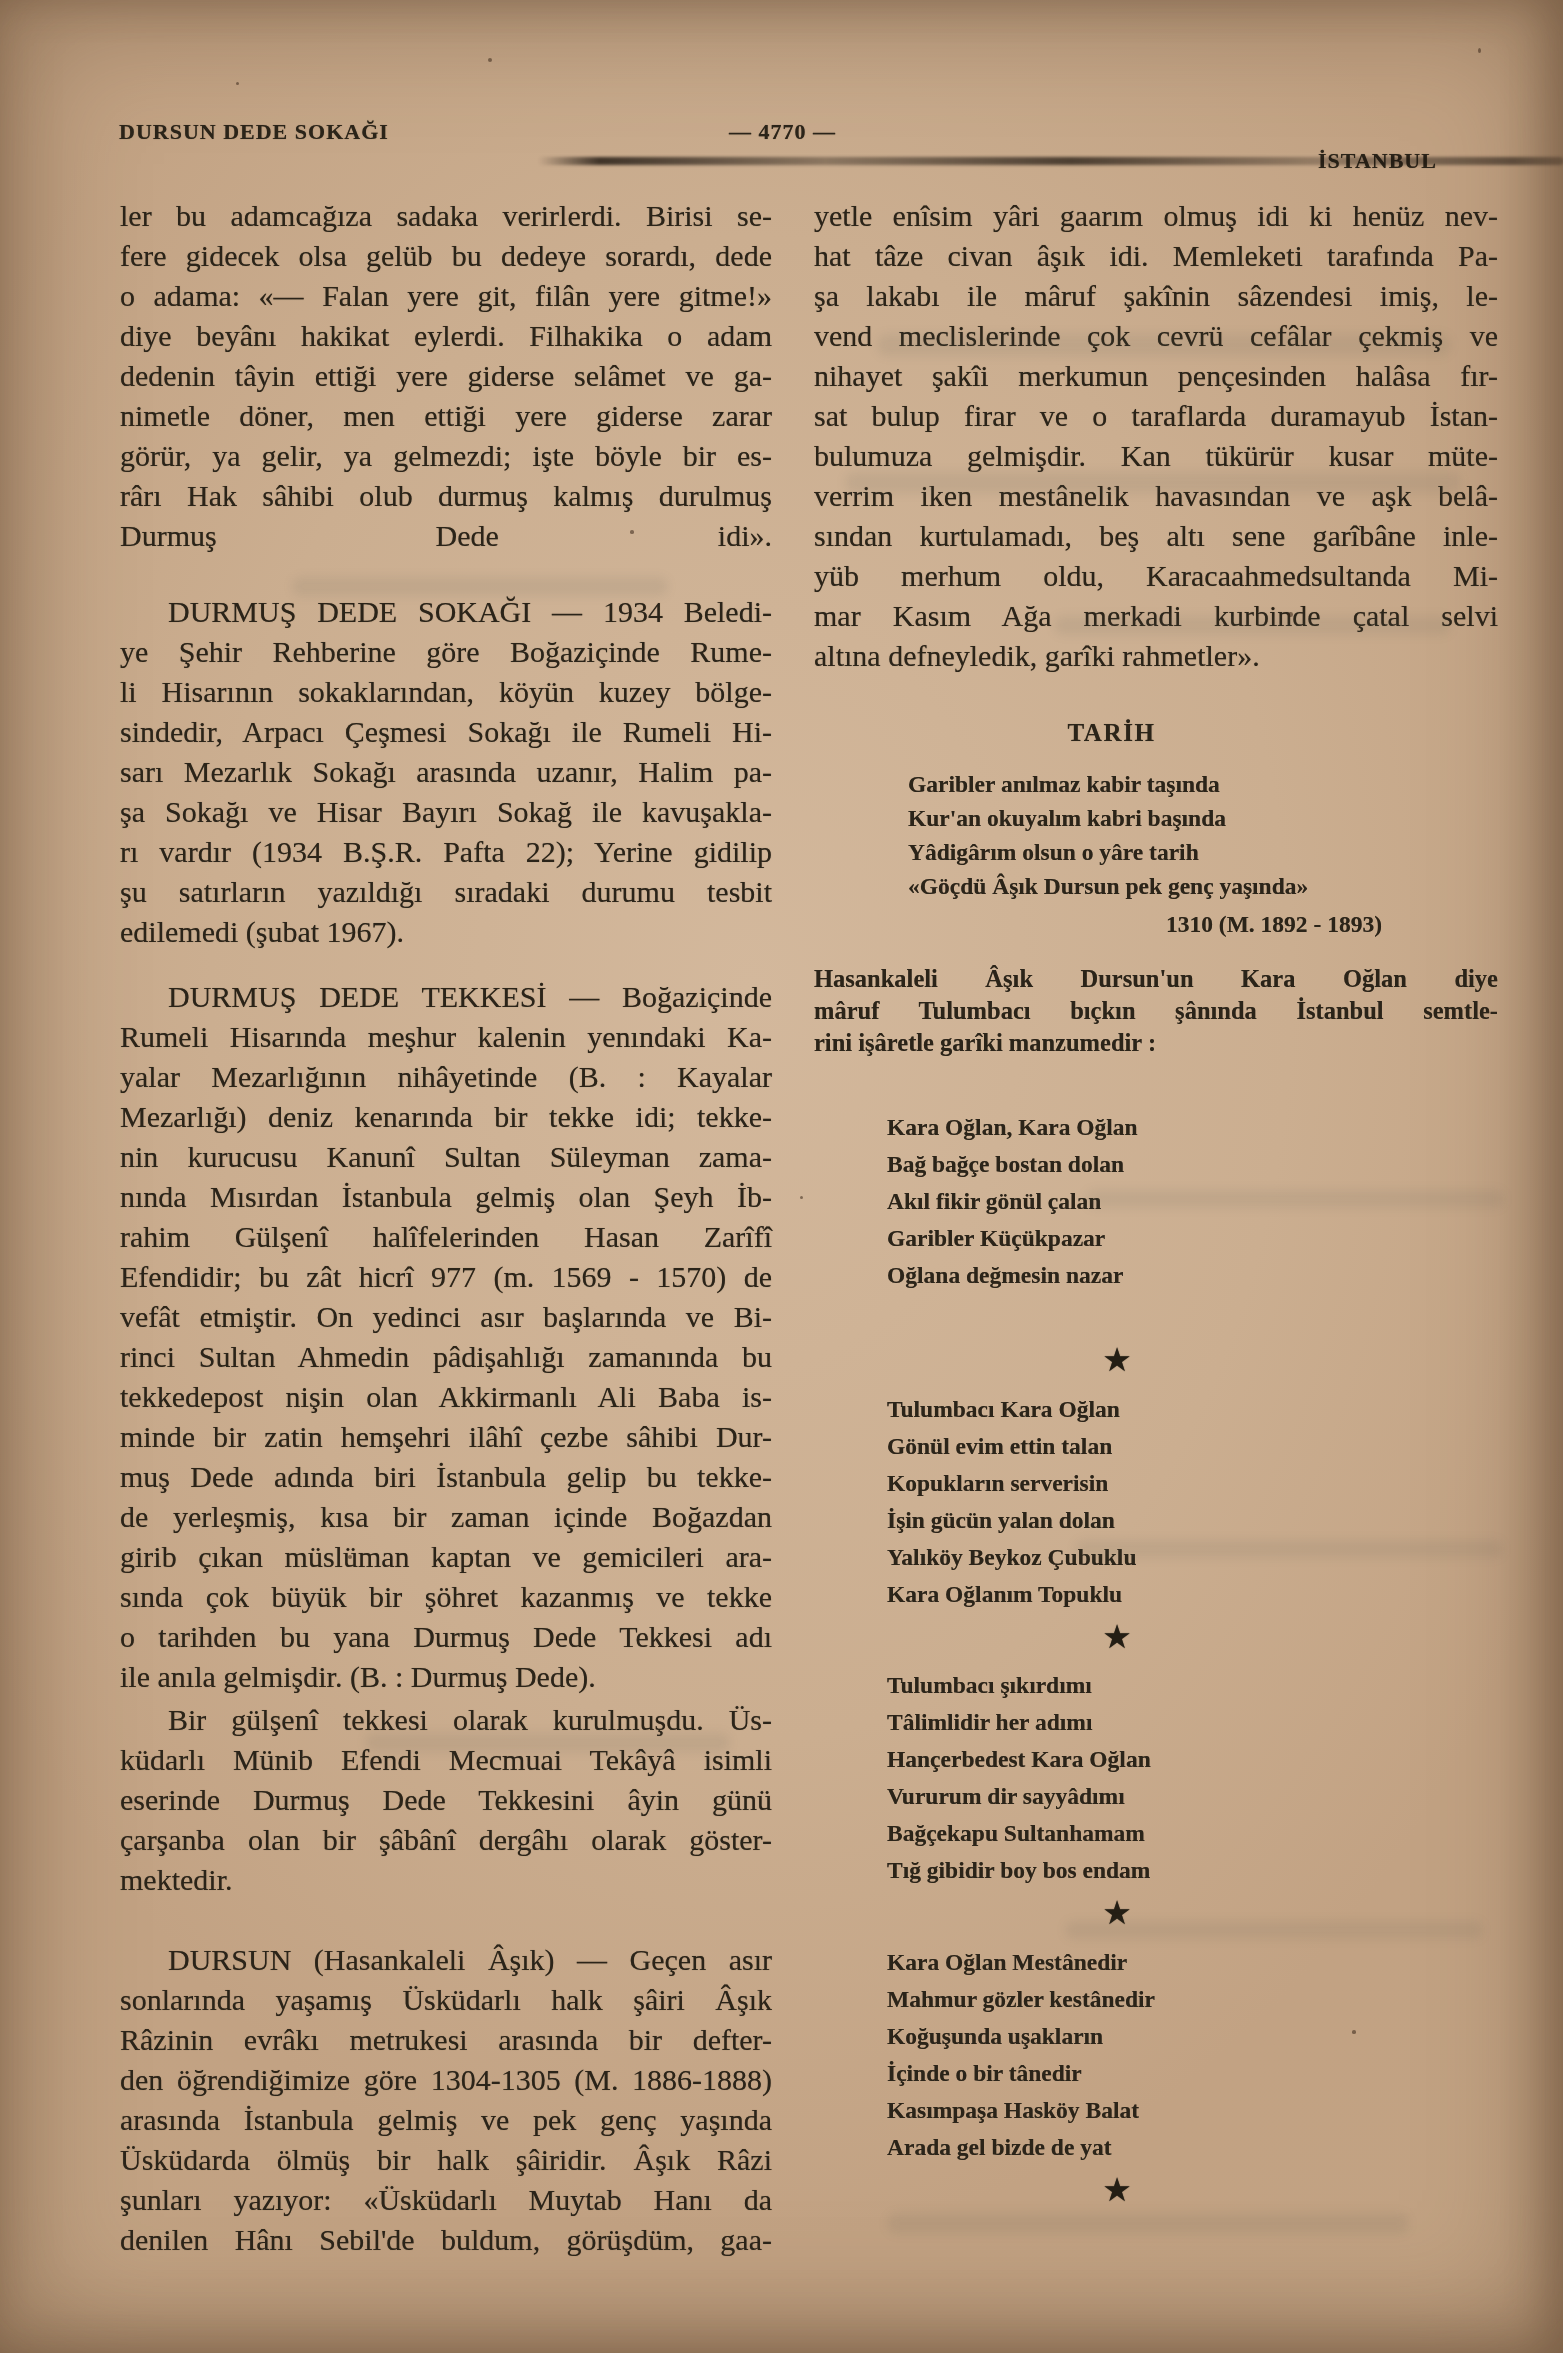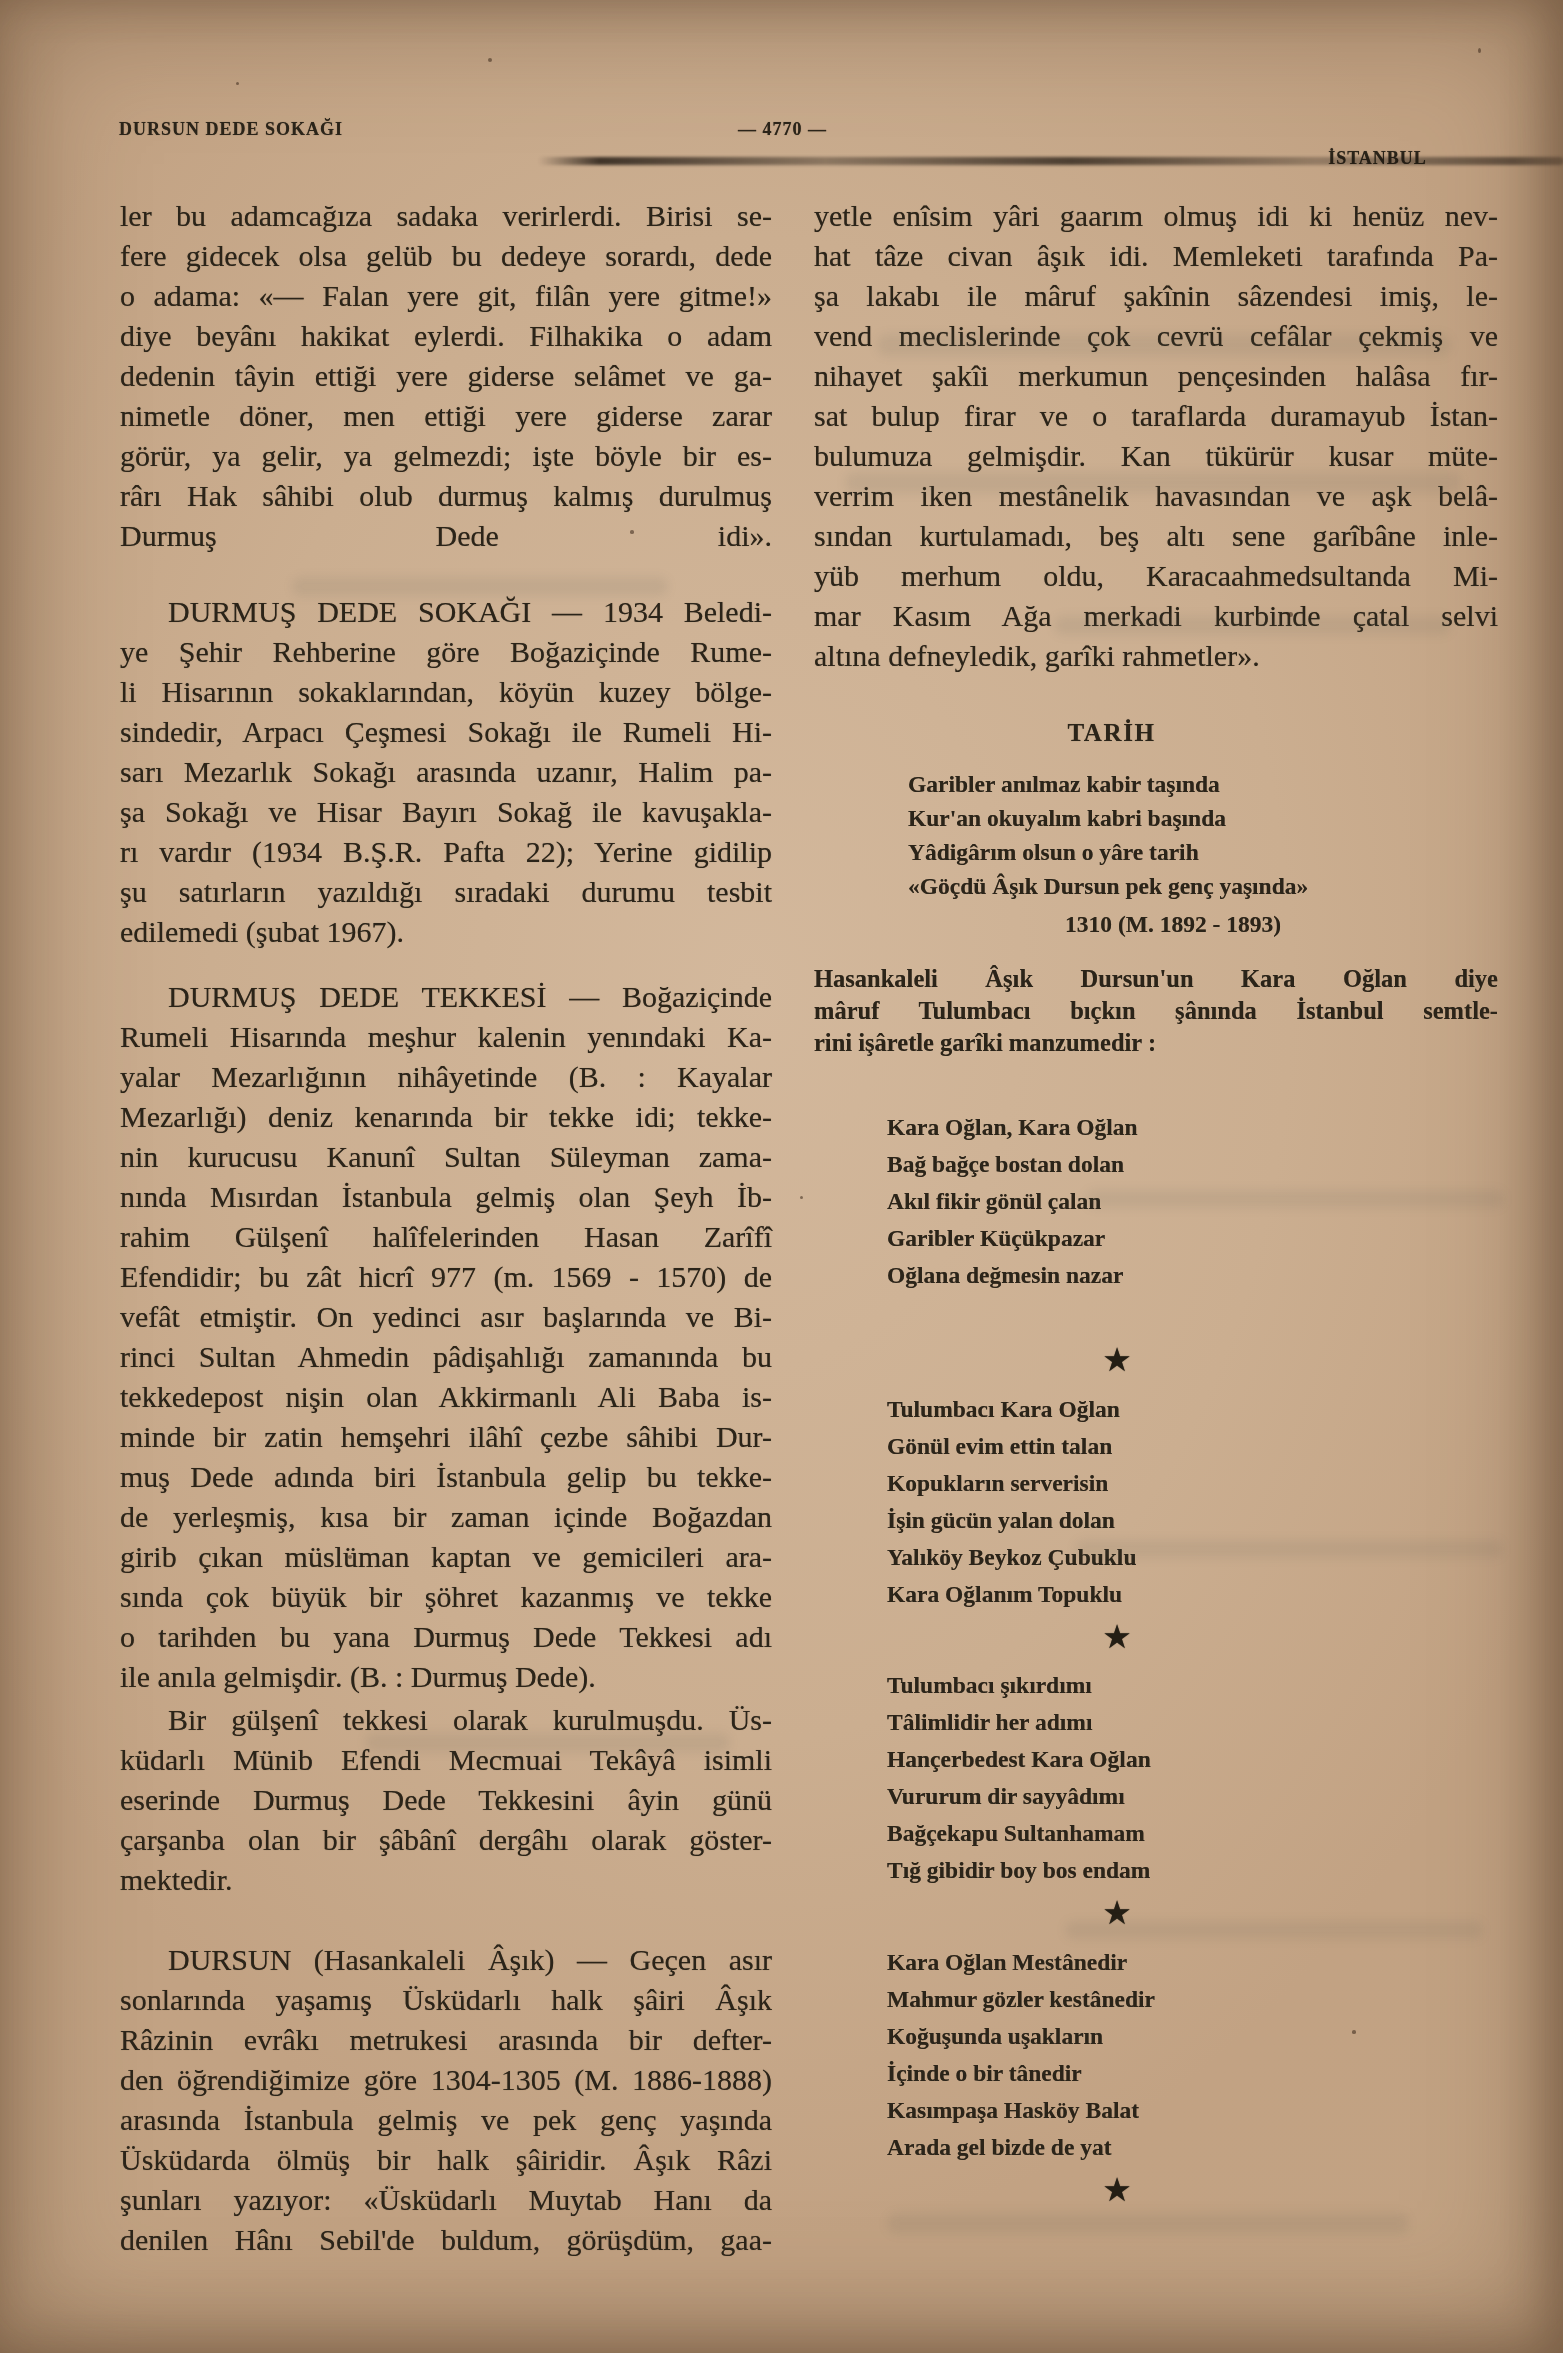--- a/index.html
+++ b/index.html
@@ -17,28 +17,28 @@
     color: #2b2419;
   }
   .block { position: absolute; }
   .body-text { font-size: 30px; line-height: 40px; text-shadow: 0 0 0.7px rgba(43,36,25,0.55); }
   .line { text-align: justify; text-align-last: justify; text-justify: inter-word; }
   .para .line:last-child { text-align-last: left; }
   .para.cont .line:last-child { text-align-last: justify; }
   .line.indent { text-indent: 48px; }
   .indent-first .line:first-child { text-indent: 48px; }
   .bold { font-weight: normal; }
-  .header-text { font-size: 18px; font-weight: bold; letter-spacing: 1px; text-shadow: 0 0 0.8px rgba(43,36,25,0.6); }
+  .header-text { font-size: 22px; font-weight: bold; letter-spacing: 1px; text-shadow: 0 0 0.8px rgba(43,36,25,0.6); }
   .poem { font-weight: bold; font-size: 23.5px; text-shadow: 0 0 0.5px rgba(43,36,25,0.5); }
   .poem .line { text-align: left; text-align-last: left; }
   .stanza { line-height: 37px; }
   .tarih-poem { line-height: 34px; }
   .intro-para { font-weight: bold; font-size: 24.5px; line-height: 32px; text-shadow: 0 0 0.5px rgba(43,36,25,0.5); }
   .tarih-heading { font-weight: bold; font-size: 25px; text-align: center; letter-spacing: 1.6px; text-shadow: 0 0 0.7px rgba(43,36,25,0.6); }
-  .date-line { font-weight: bold; font-size: 23.5px; text-shadow: 0 0 0.5px rgba(43,36,25,0.5); }
+  .date-line { font-weight: bold; font-size: 23.5px; text-shadow: 0 0 0.5px rgba(43,36,25,0.5); text-align: center; }
   .star { font-size: 33px; text-align: center; color: #241e14; text-shadow: 0 0 1px rgba(36,30,20,0.7); }
   
   .streak {
     position: absolute; top: 157px; left: 538px; width: 1026px; height: 7.8px;
     background: linear-gradient(90deg, rgba(25,18,12,0) 0%, rgba(25,18,12,0.78) 6%, rgba(25,18,12,0.35) 28%, rgba(25,18,12,0.7) 52%, rgba(25,18,12,0.28) 76%, rgba(25,18,12,0.55) 95%, rgba(25,18,12,0.3) 100%);
     filter: blur(1.6px); border-radius: 4.2px;
   }
   .smudge { position: absolute; background: rgba(86,88,74,0.10); filter: blur(4.7px); border-radius: 10.4px; }
   .speck { position: absolute; background: rgba(58,40,26,0.55); border-radius: 50%; }
 </style>

